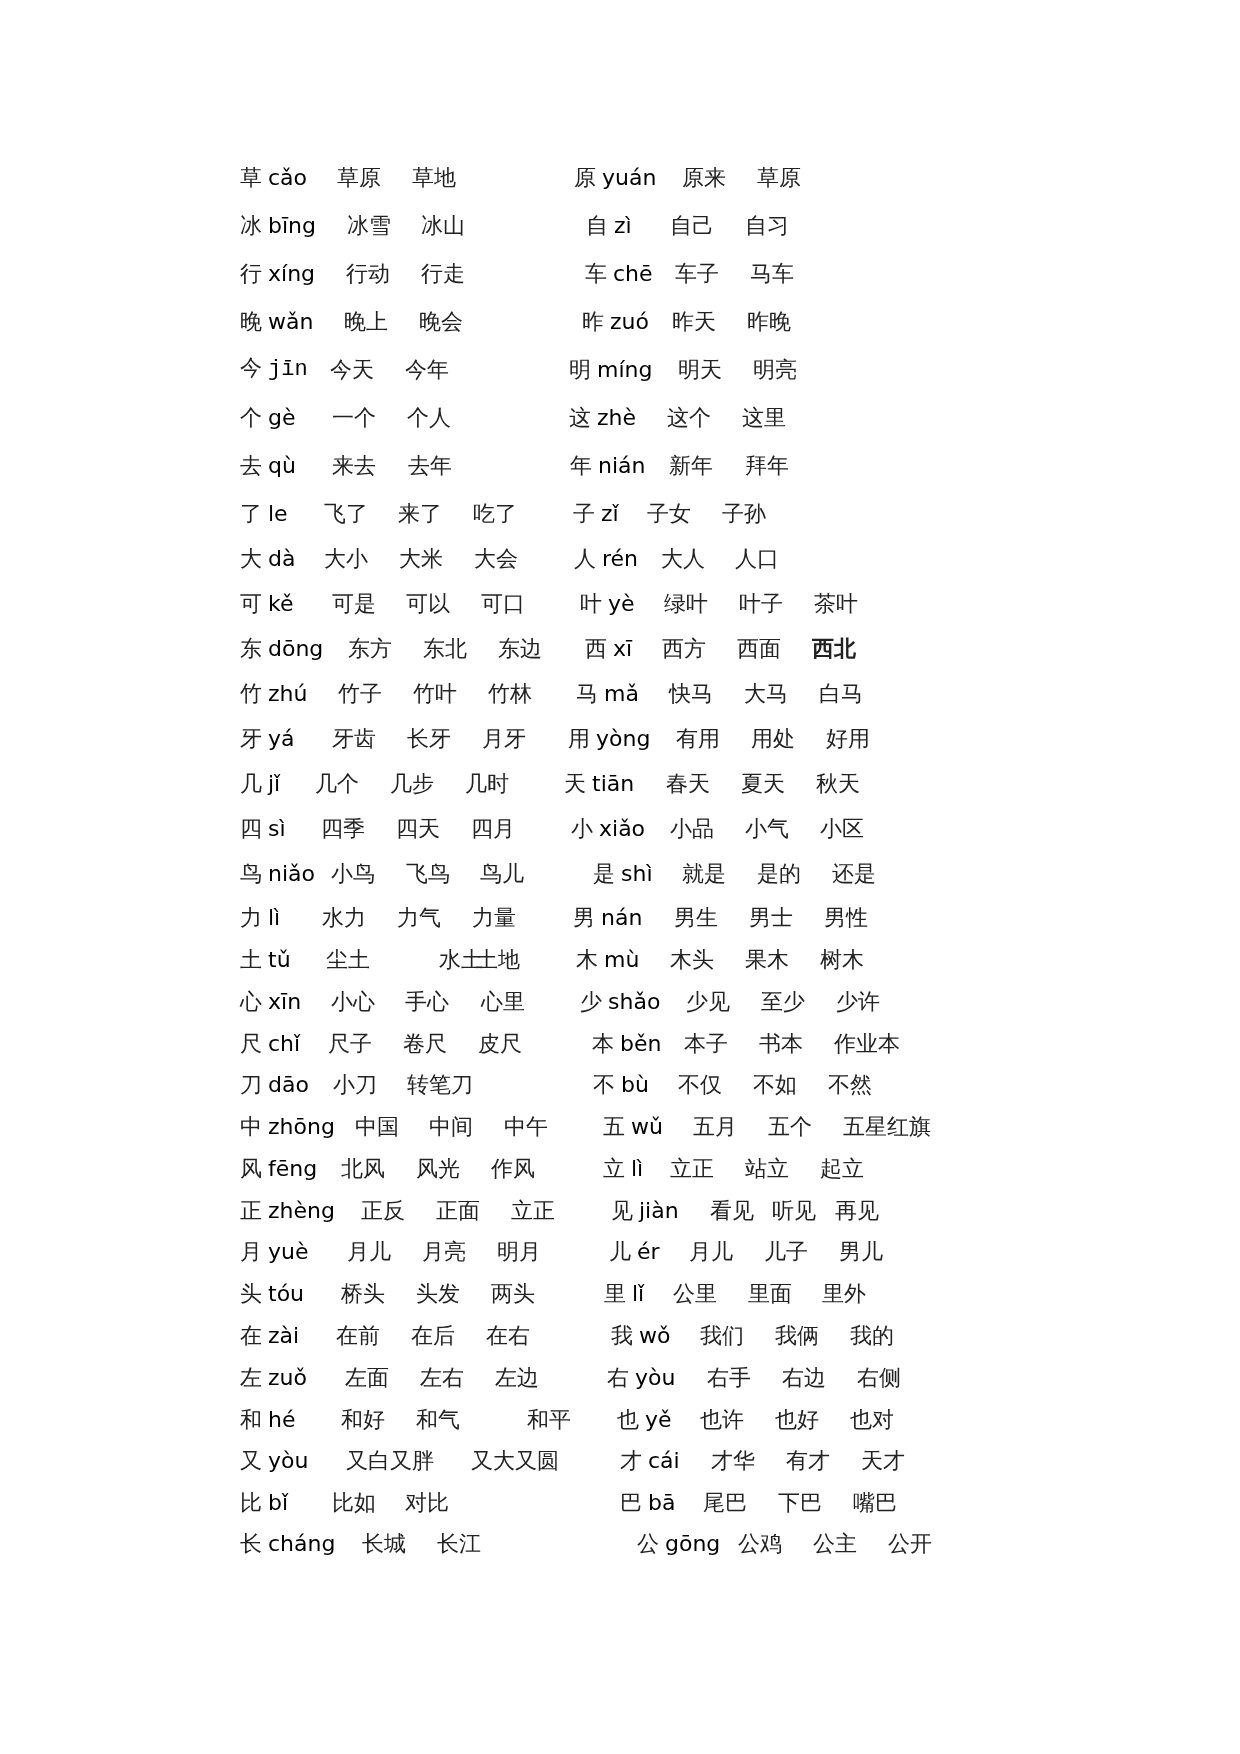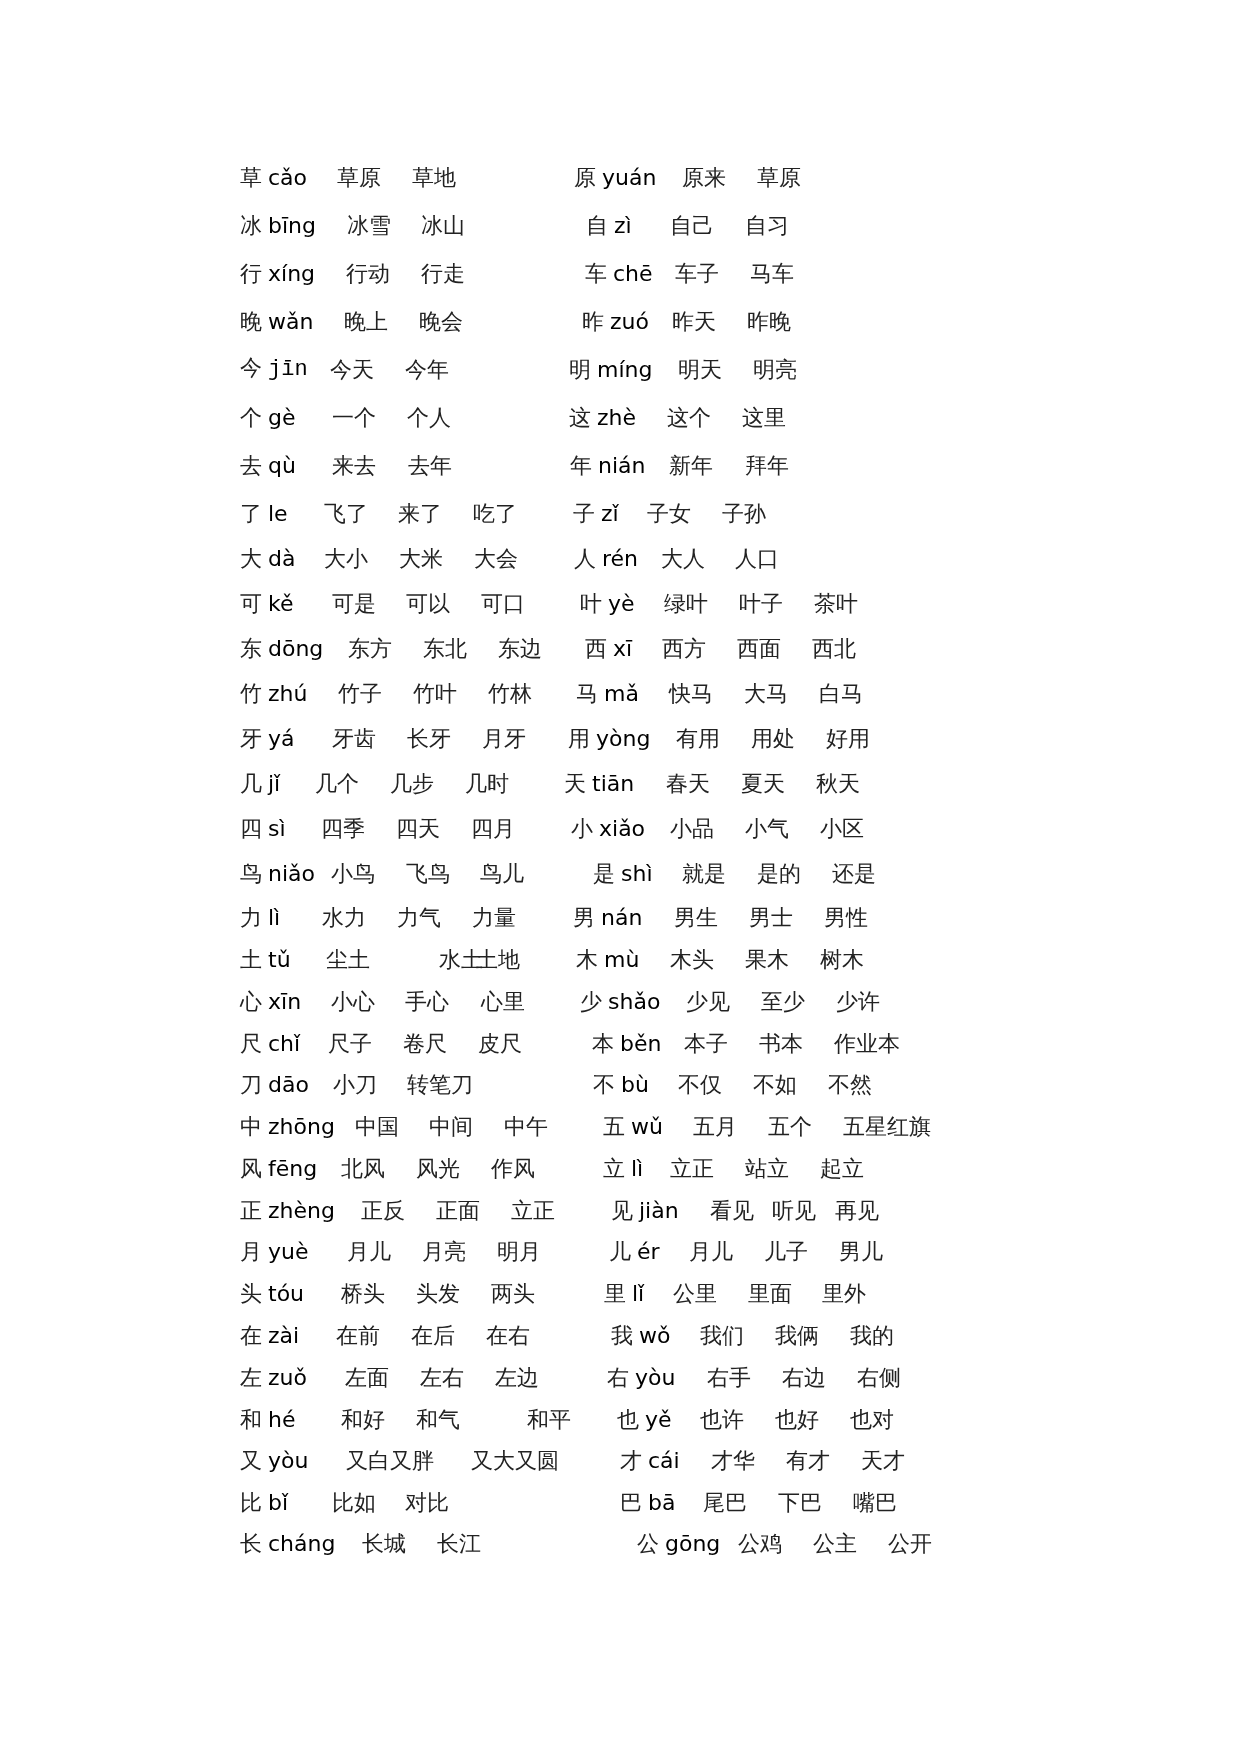--- a/index.html
+++ b/index.html
@@ -101,21 +101,21 @@
       <span class="word" style="left: 814px;">茶叶</span>
     </div>
     <div class="row" style="top: 634px; left: 0px; width: 1240px;">
       <span class="entry" style="left: 240px;"><span class="char">东</span><span class="pinyin">dōng</span></span>
       <span class="word" style="left: 348px;">东方</span>
       <span class="word" style="left: 423px;">东北</span>
       <span class="word" style="left: 498px;">东边</span>
       <span class="entry" style="left: 585px;"><span class="char">西</span><span class="pinyin">xī</span></span>
       <span class="word" style="left: 662px;">西方</span>
       <span class="word" style="left: 737px;">西面</span>
-      <span class="word" style="left: 812px;">西北</span>
+      <span class="word" style="left: 812px; font-weight: bold;">西北</span>
     </div>
     <div class="row" style="top: 679px; left: 0px; width: 1240px;">
       <span class="entry" style="left: 240px;"><span class="char">竹</span><span class="pinyin">zhú</span></span>
       <span class="word" style="left: 338px;">竹子</span>
       <span class="word" style="left: 413px;">竹叶</span>
       <span class="word" style="left: 488px;">竹林</span>
       <span class="entry" style="left: 576px;"><span class="char">马</span><span class="pinyin">mǎ</span></span>
       <span class="word" style="left: 669px;">快马</span>
       <span class="word" style="left: 744px;">大马</span>
       <span class="word" style="left: 819px;">白马</span>

